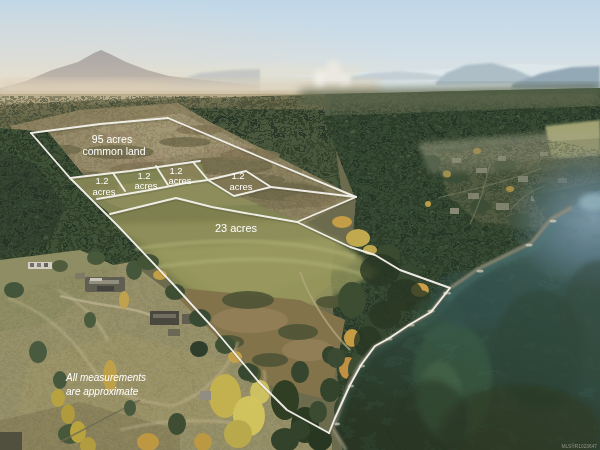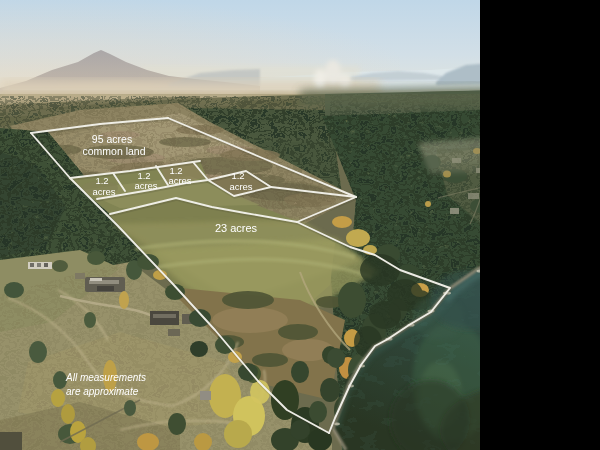--- a/index.html
+++ b/index.html
@@ -1,16 +1,16 @@
 <!DOCTYPE html>
 <html><head>
 <meta charset="utf-8">
 <style>
 html,body{margin:0;padding:0;background:#000;}
-#wrap{width:480px;height:450px;position:relative;overflow:hidden;font-family:"Liberation Sans",sans-serif;}
+#wrap{width:600px;height:450px;position:relative;overflow:hidden;font-family:"Liberation Sans",sans-serif;}
 </style>
 </head>
 <body>
 <div id="wrap">
 <svg width="600" height="450" viewBox="0 0 600 450">
 <defs>
 <linearGradient id="sky" x1="0" y1="0" x2="0" y2="1">
 <stop offset="0" stop-color="#c0d7e8"></stop>
 <stop offset="0.55" stop-color="#d2dfe7"></stop>
 <stop offset="1" stop-color="#e4e6dc"></stop>

